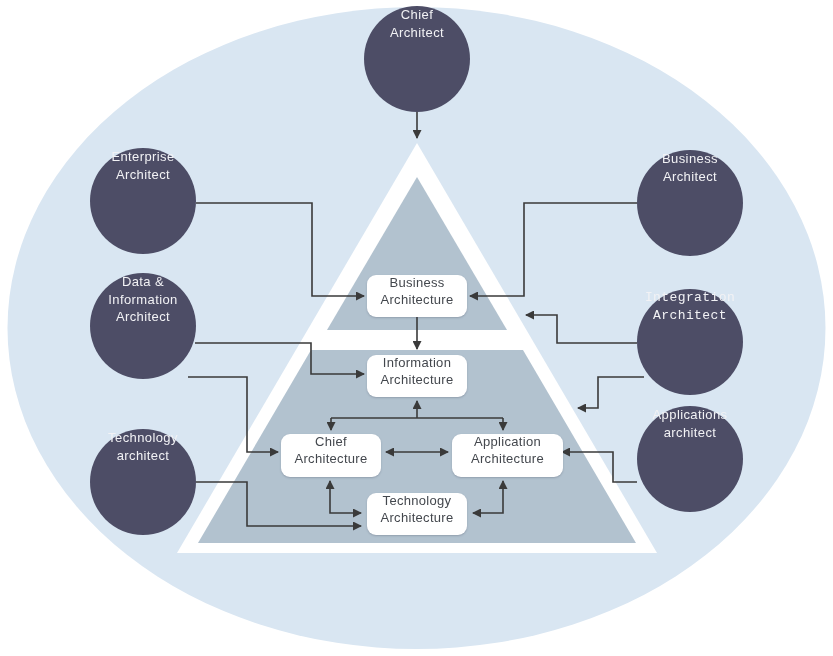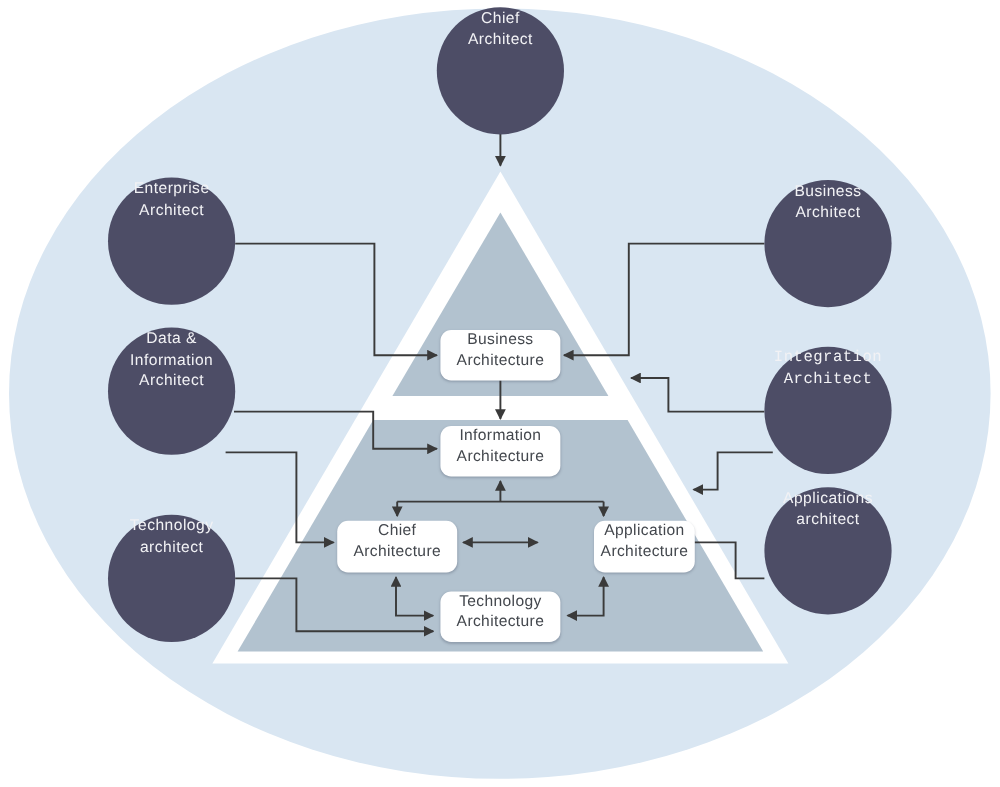--- a/index.html
+++ b/index.html
@@ -118,21 +118,21 @@
 Architecture</span>
   </div>
   <div class="node box" style="left:367px; top:355px; width:100px; height:42px;">
     <span>Information
 Architecture</span>
   </div>
   <div class="node box" style="left:281px; top:434px; width:100px; height:43px;">
     <span>Chief
 Architecture</span>
   </div>
-  <div class="node box" style="left:452px; top:434px; width:84px; height:43px;margin-left:43px;">
+  <div class="node box" style="left:452px; top:434px; width:111px; height:43px;">
     <span>Application
 Architecture</span>
   </div>
   <div class="node box" style="left:367px; top:493px; width:100px; height:42px;">
     <span>Technology
 Architecture</span>
   </div>
 
 </div>
 

